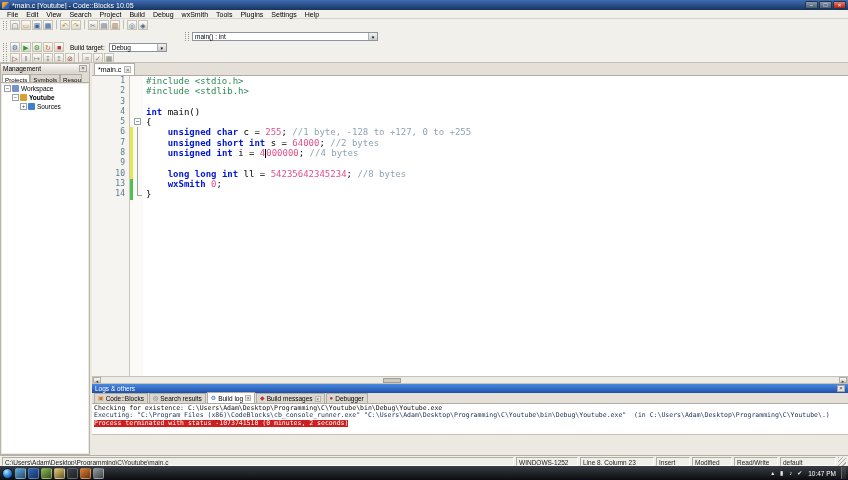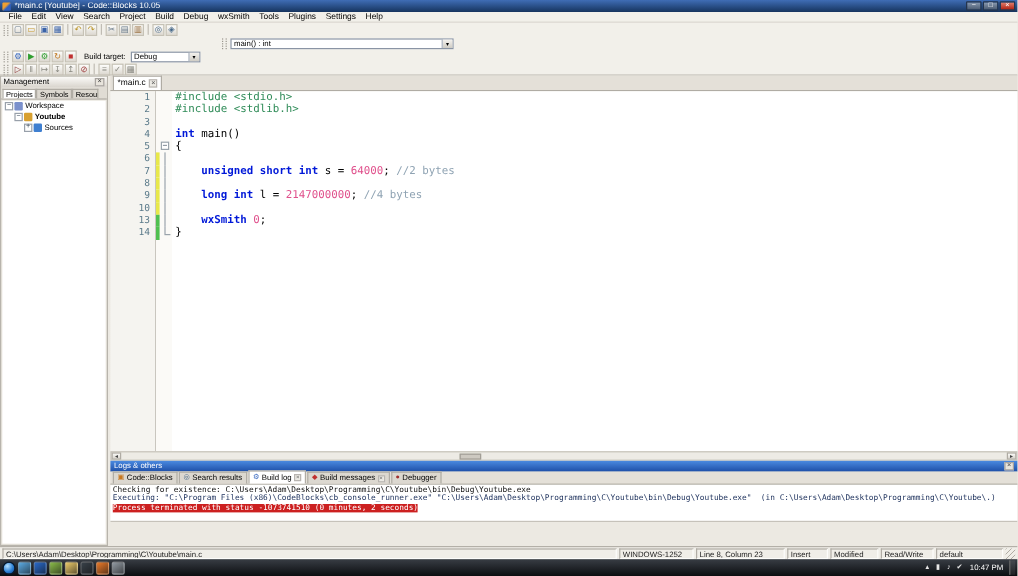--- a/index.html
+++ b/index.html
@@ -253,42 +253,44 @@
           <span class="chg"></span>
           <span class="fold f-start">
             <span class="fbox">−</span>
           </span>
           <span class="ct"><span class="seg-txt">{</span></span>
         </div>
         <div class="code-line">
           <span class="ln">6</span>
           <span class="chg yellow"></span>
           <span class="fold f-mid"></span>
+          <span class="ct"><span class="seg-txt">    </span><span class="seg-kw">unsigned</span><span class="seg-txt"> </span><span class="seg-kw">char</span><span class="seg-txt"> c = </span><span class="seg-num">255</span><span class="seg-txt">; </span><span class="seg-com">//1 byte, -128 to +127, 0 to +255</span></span>
         </div>
         <div class="code-line">
           <span class="ln">7</span>
           <span class="chg yellow"></span>
           <span class="fold f-mid"></span>
           <span class="ct"><span class="seg-txt">    </span><span class="seg-kw">unsigned</span><span class="seg-txt"> </span><span class="seg-kw">short</span><span class="seg-txt"> </span><span class="seg-kw">int</span><span class="seg-txt"> s = </span><span class="seg-num">64000</span><span class="seg-txt">; </span><span class="seg-com">//2 bytes</span></span>
         </div>
         <div class="code-line">
           <span class="ln">8</span>
           <span class="chg yellow"></span>
           <span class="fold f-mid"></span>
+          <span class="ct"><span class="seg-txt">    </span><span class="seg-kw">unsigned</span><span class="seg-txt"> </span><span class="seg-kw">int</span><span class="seg-txt"> i = </span><span class="seg-num">4</span><span class="caret"></span><span class="seg-num">000000</span><span class="seg-txt">; </span><span class="seg-com">//4 bytes</span></span>
         </div>
         <div class="code-line">
           <span class="ln">9</span>
           <span class="chg yellow"></span>
           <span class="fold f-mid"></span>
-          <span class="ct"><span class="seg-txt">    </span><span class="seg-kw">long</span><span class="seg-txt"> </span><span class="seg-kw">int</span><span class="seg-txt"> l = </span><span class="seg-num">2147000000</span><span class="seg-txt">; </span><span class="seg-com">//4 bytes</span></span>
         </div>
         <div class="code-line">
           <span class="ln">10</span>
           <span class="chg yellow"></span>
           <span class="fold f-mid"></span>
+          <span class="ct"><span class="seg-txt">    </span><span class="seg-kw">long</span><span class="seg-txt"> </span><span class="seg-kw">long</span><span class="seg-txt"> </span><span class="seg-kw">int</span><span class="seg-txt"> ll = </span><span class="seg-num">54235642345234</span><span class="seg-txt">; </span><span class="seg-com">//8 bytes</span></span>
         </div>
         <div class="code-line">
           <span class="ln">13</span>
           <span class="chg green"></span>
           <span class="fold f-mid"></span>
           <span class="ct"><span class="seg-txt">    </span><span class="seg-kw">wxSmith</span><span class="seg-txt"> </span><span class="seg-num">0</span><span class="seg-txt">;</span></span>
         </div>
         <div class="code-line">
           <span class="ln">14</span>
           <span class="chg green"></span>

